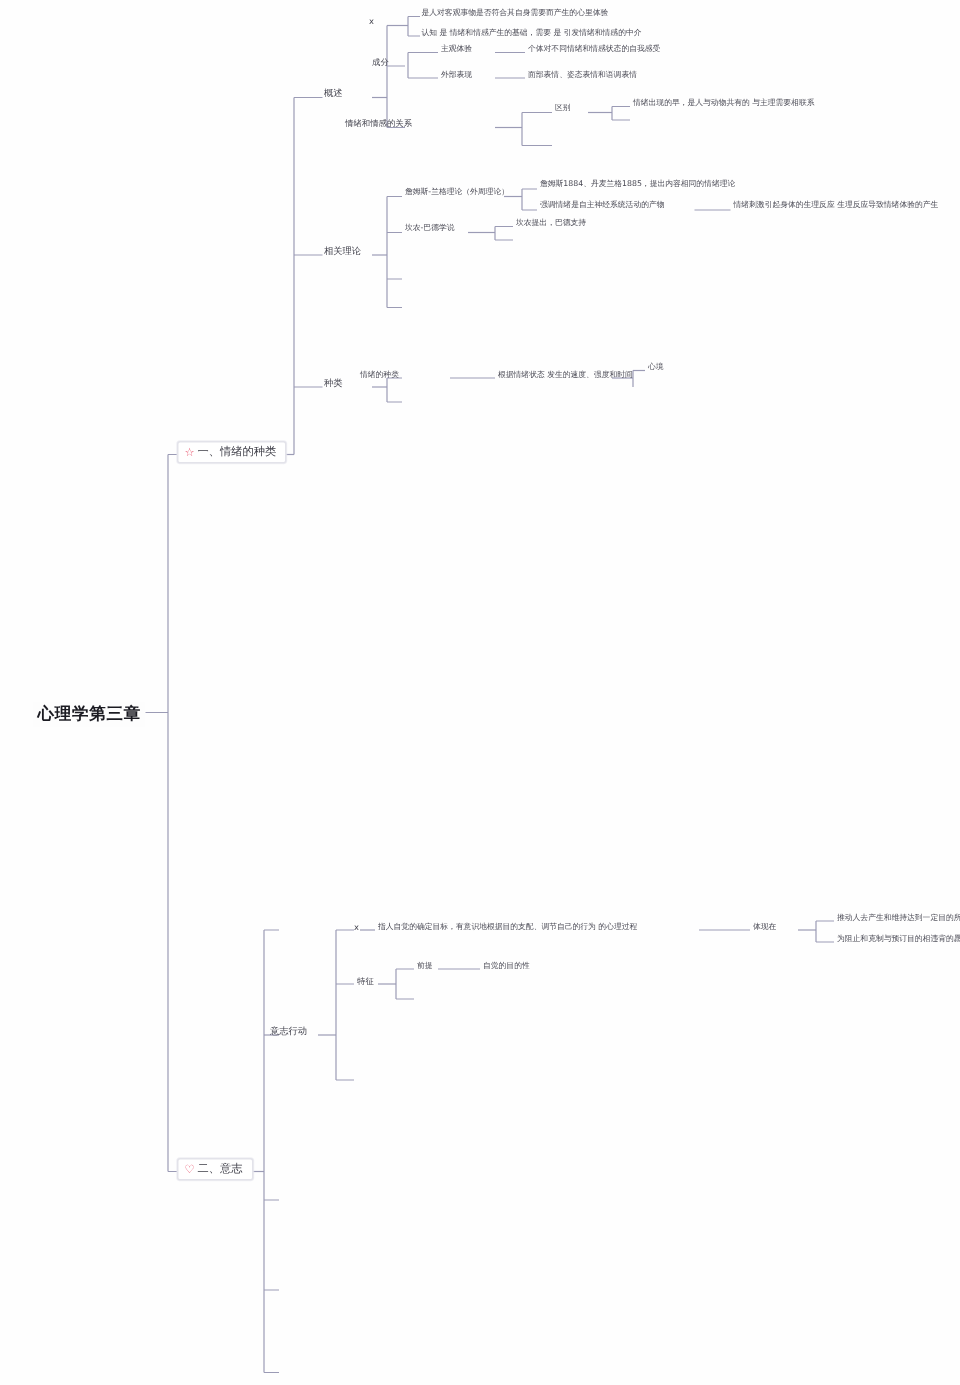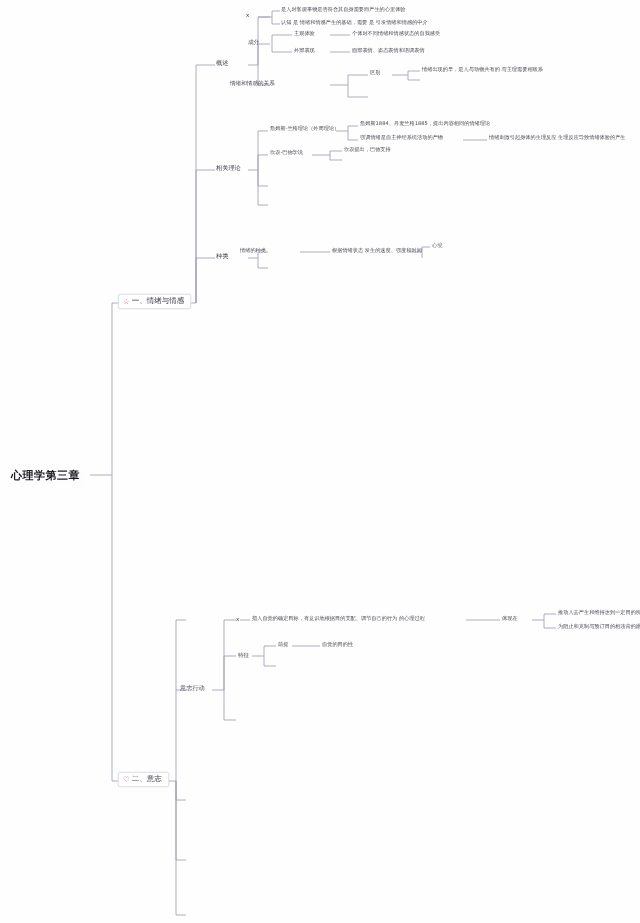--- a/index.html
+++ b/index.html
@@ -105,25 +105,25 @@
       <path d="M544 620 V614 M544 620 V628"></path>
       <path d="M544 614 H556 M544 628 H556"></path>
 
       <path d="M252 656 H264"></path>
       <path d="M264 656 V646 M264 656 V666"></path>
       <path d="M264 646 H276 M264 666 H276"></path>
       <path d="M292 646 H320"></path>
     </g>
   </svg>
 
-  <div class="node root" style="left:8px;top:468px;text-align:center;">心理学第三章</div>
+  <div class="node root" style="left:22px;top:468px;text-align:center;">心理学第三章</div>
 
   <div class="node lvl1" style="left:118px;top:294px;">
     <span class="ico star">☆</span>
-    <span>一、情绪与情感</span>
+    <span>一、情绪的种类</span>
   </div>
 
   <div class="node lvl2" style="left:216px;top:59px;">概述</div>
 
   <div class="node lvl3" style="left:246px;top:12px;">x</div>
   <div class="node lvl4" style="left:281px;top:7px;">是人对客观事物是否符合其自身需要而产生的心里体验</div>
   <div class="node lvl4" style="left:281px;top:20px;">认知 是 情绪和情感产生的基础，需要 是 引发情绪和情感的中介</div>
 
   <div class="node lvl3" style="left:248px;top:39px;">成分</div>
   <div class="node lvl4" style="left:294px;top:31px;">主观体验</div>

